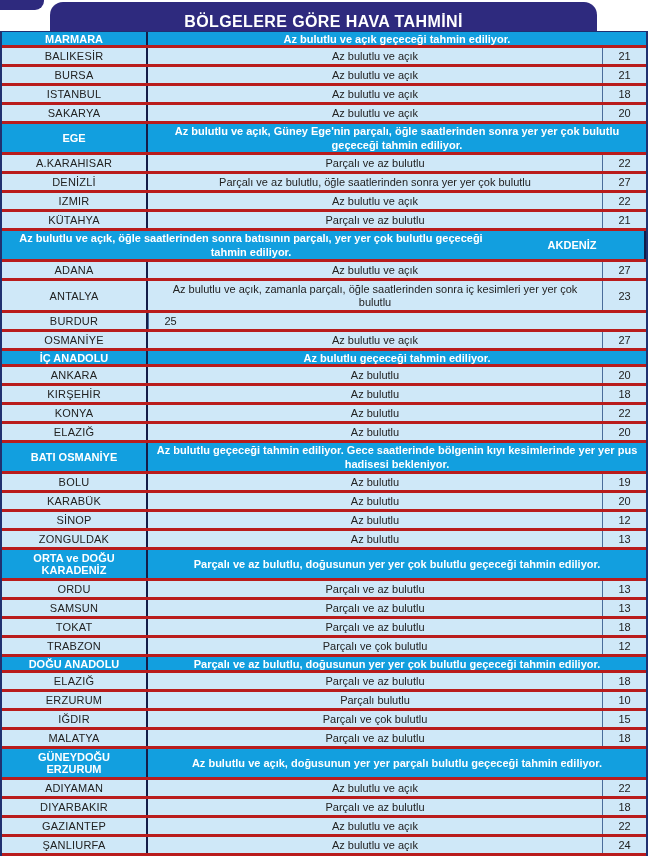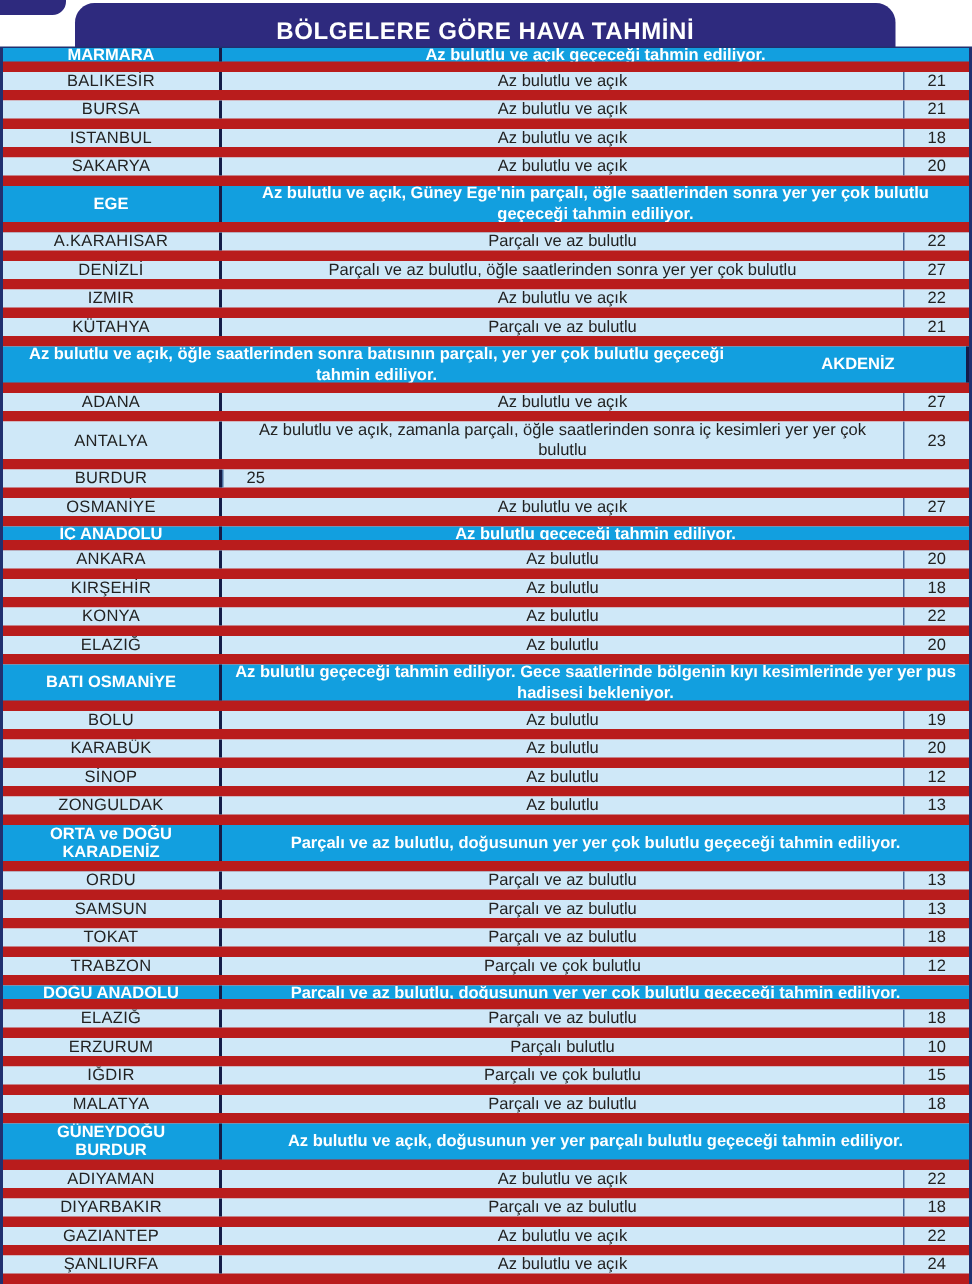--- a/index.html
+++ b/index.html
@@ -17,21 +17,21 @@
     font-family:"Liberation Sans",sans-serif;position:relative;overflow:hidden}
   .corner-fragment{position:absolute;left:0;top:0;width:44px;height:10px;
     background:var(--title-bg);border-radius:0 0 9px 0}
   .titlebar{position:absolute;left:50px;top:2px;width:547px;height:40px;
     background:var(--title-bg);border-radius:13px 13px 2px 2px;
     display:flex;align-items:center;justify-content:center}
   .titlebar .title-text{color:#fff;font-weight:bold;font-size:16px;letter-spacing:.4px}
   .table{position:absolute;top:31px;left:0;width:648px;
     border-left:2px solid var(--frame);border-right:2px solid var(--frame);
     border-top:1px solid var(--frame);border-bottom:2px solid var(--frame)}
-  .row{display:flex;border-bottom:7px solid #b91c1c}
+  .row{display:flex;border-bottom:3px solid #b91c1c}
   .row.city{height:19px;background:var(--row-bg)}
   .row.city.tall{height:32px}
   .row.band{height:16px;background:var(--band-bg)}
   .row.band.tall{height:31px}
   .cell{display:flex;align-items:center;justify-content:center;text-align:center;overflow:hidden}
   .cell.name{flex:0 0 146px;width:146px;border-right:2px solid var(--divider)}
   .city .cell.name{color:var(--row-text);font-size:11px;letter-spacing:.2px}
   .band .cell.name{color:var(--band-text);font-weight:bold;font-size:11px;
     line-height:12px;padding:0 14px}
   .cell.forecast{flex:1 1 auto;font-size:11px;color:var(--row-text);
@@ -211,21 +211,21 @@
       <div class="cell name">IĞDIR</div>
       <div class="cell forecast">Parçalı ve çok bulutlu</div>
       <div class="cell temp">15</div>
     </div>
     <div class="row city">
       <div class="cell name">MALATYA</div>
       <div class="cell forecast">Parçalı ve az bulutlu</div>
       <div class="cell temp">18</div>
     </div>
     <div class="row band tall">
-      <div class="cell name">GÜNEYDOĞU BURDUR</div>
+      <div class="cell name">GÜNEYDOĞU ERZURUM</div>
       <div class="cell forecast">Az bulutlu ve açık, doğusunun yer yer parçalı bulutlu geçeceği tahmin ediliyor.</div>
     </div>
     <div class="row city">
       <div class="cell name">ADIYAMAN</div>
       <div class="cell forecast">Az bulutlu ve açık</div>
       <div class="cell temp">22</div>
     </div>
     <div class="row city">
       <div class="cell name">DIYARBAKIR</div>
       <div class="cell forecast">Parçalı ve az bulutlu</div>

